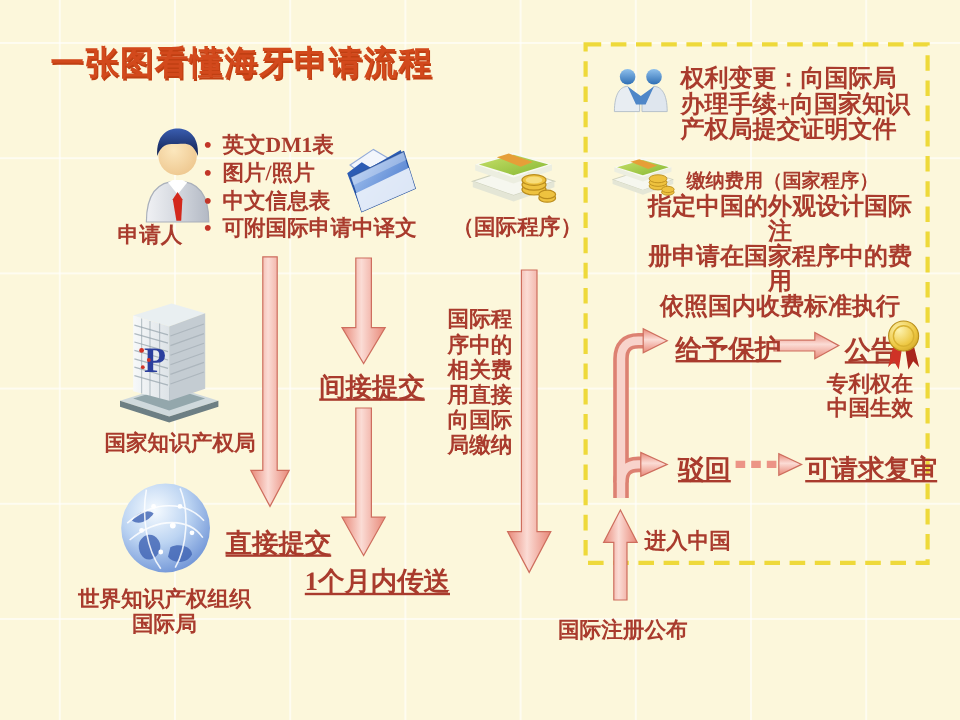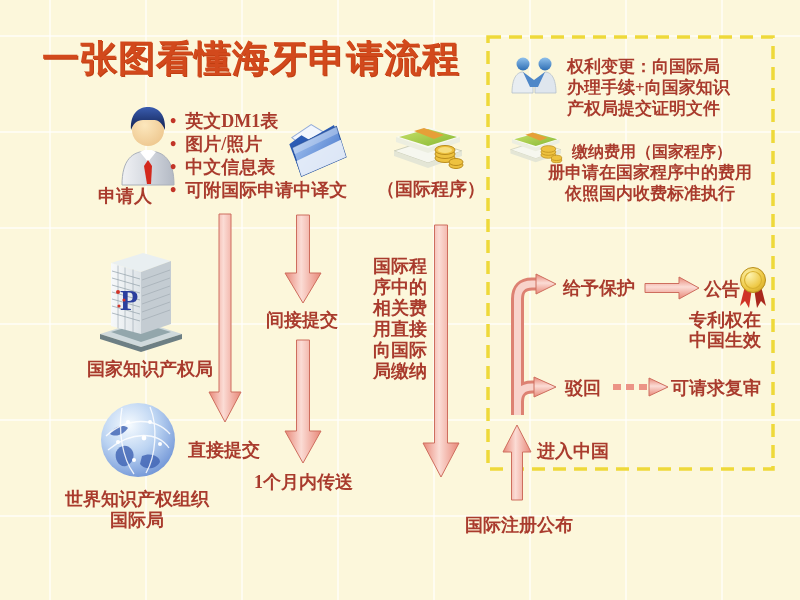--- a/index.html
+++ b/index.html
@@ -8,26 +8,26 @@
     background-color:#fcf7db;
     background-image:
       linear-gradient(rgba(255,255,255,.6) 2px, transparent 2px),
       linear-gradient(90deg, rgba(255,255,255,.6) 2px, transparent 2px);
     background-size:96px 96px;
     background-position:49px 35px;
     font-family:"Liberation Serif","DejaVu Serif",serif;
   }
   .abs{position:absolute;}
   .t{position:absolute;color:#a93b2d;font-weight:bold;white-space:nowrap;}
-  .s17{font-size:17px;line-height:21px;}
+  .s17{font-size:20px;line-height:21px;}
   .s18{font-size:18px;}
-  .s19{font-size:18px;}
+  .s19{font-size:22px;text-decoration:underline;}
   .ctr{text-align:center;white-space:normal;}
   .title{
-    position:absolute;left:42px;top:34px;font-size:37px;font-weight:900;
+    position:absolute;left:42px;top:34px;font-size:28px;font-weight:900;
     color:#d2491c;letter-spacing:1px;
     font-family:"DejaVu Sans","Liberation Sans",sans-serif;
     text-shadow:1px 1px 0 #c03f12;
   }
   .blist{position:absolute;left:170px;top:110px;font-size:18px;line-height:23px;color:#a93b2d;font-weight:bold;}
   .brow{display:flex;align-items:baseline;}
   .dot{color:#c23527;margin-right:9px;font-size:18px;}
   svg{display:block;}
 </style>
 </head>
@@ -260,20 +260,21 @@
     <g stroke="#bb8d1d" stroke-width="1" fill="#eec23f">
       <ellipse cx="57" cy="38" rx="10" ry="4.5"></ellipse>
         <ellipse cx="57" cy="34" rx="10" ry="4.5"></ellipse>
         <ellipse cx="57" cy="30" rx="10" ry="4.5"></ellipse>
       <ellipse cx="68" cy="45" rx="7" ry="3.5"></ellipse>
         <ellipse cx="68" cy="42" rx="7" ry="3.5"></ellipse>
     </g>
   </svg>
   <div class="t s17" style="left:572px;top:141px;font-size:16px">缴纳费用（国家程序）</div>
   <div class="t s17 ctr" style="left:533px;top:162px;width:234px">
+    <div>指定中国的外观设计国际注</div>
     <div>册申请在国家程序中的费用</div>
     <div>依照国内收费标准执行</div>
   </div>
 
   <div class="t s19" style="left:563px;top:276px">给予保护</div>
   <div class="t s19" style="left:704px;top:277px">公告</div>
 
   <svg class="abs" style="left:736px;top:266px" width="34" height="46" viewBox="0 0 34 46">
     <defs>
         <radialGradient id="md-g" cx=".35" cy=".3" r=".9">

